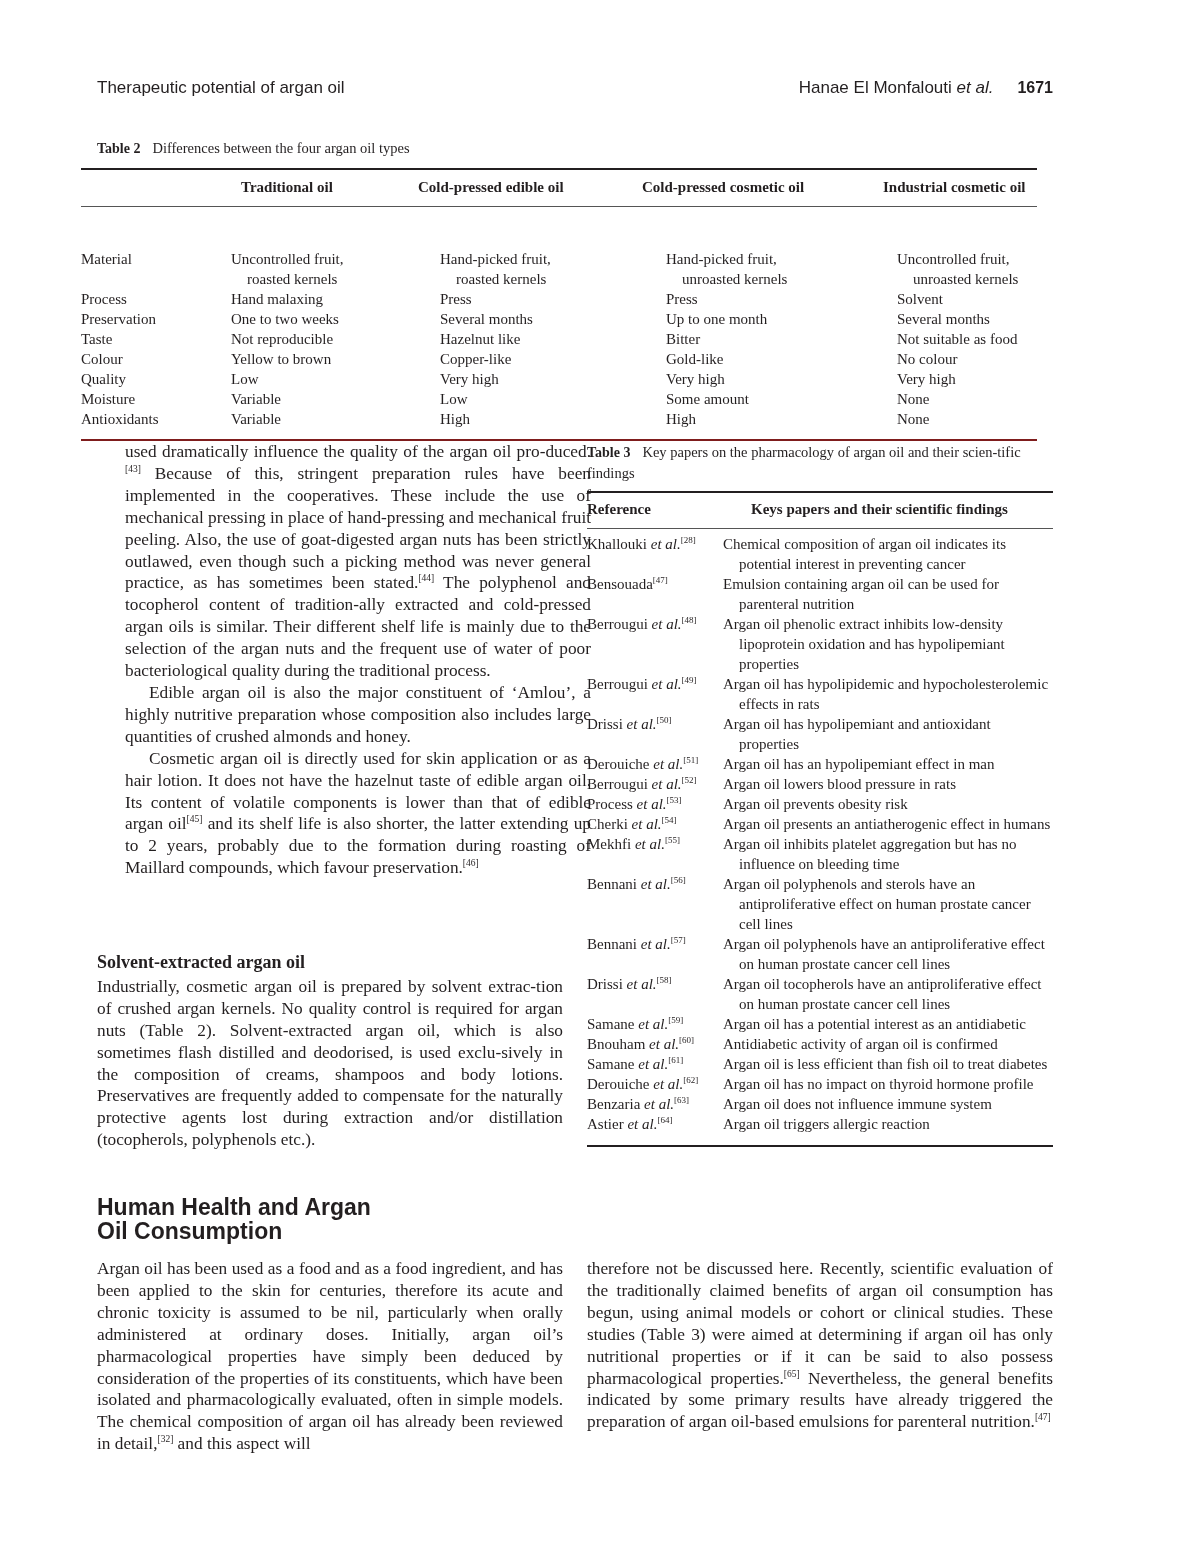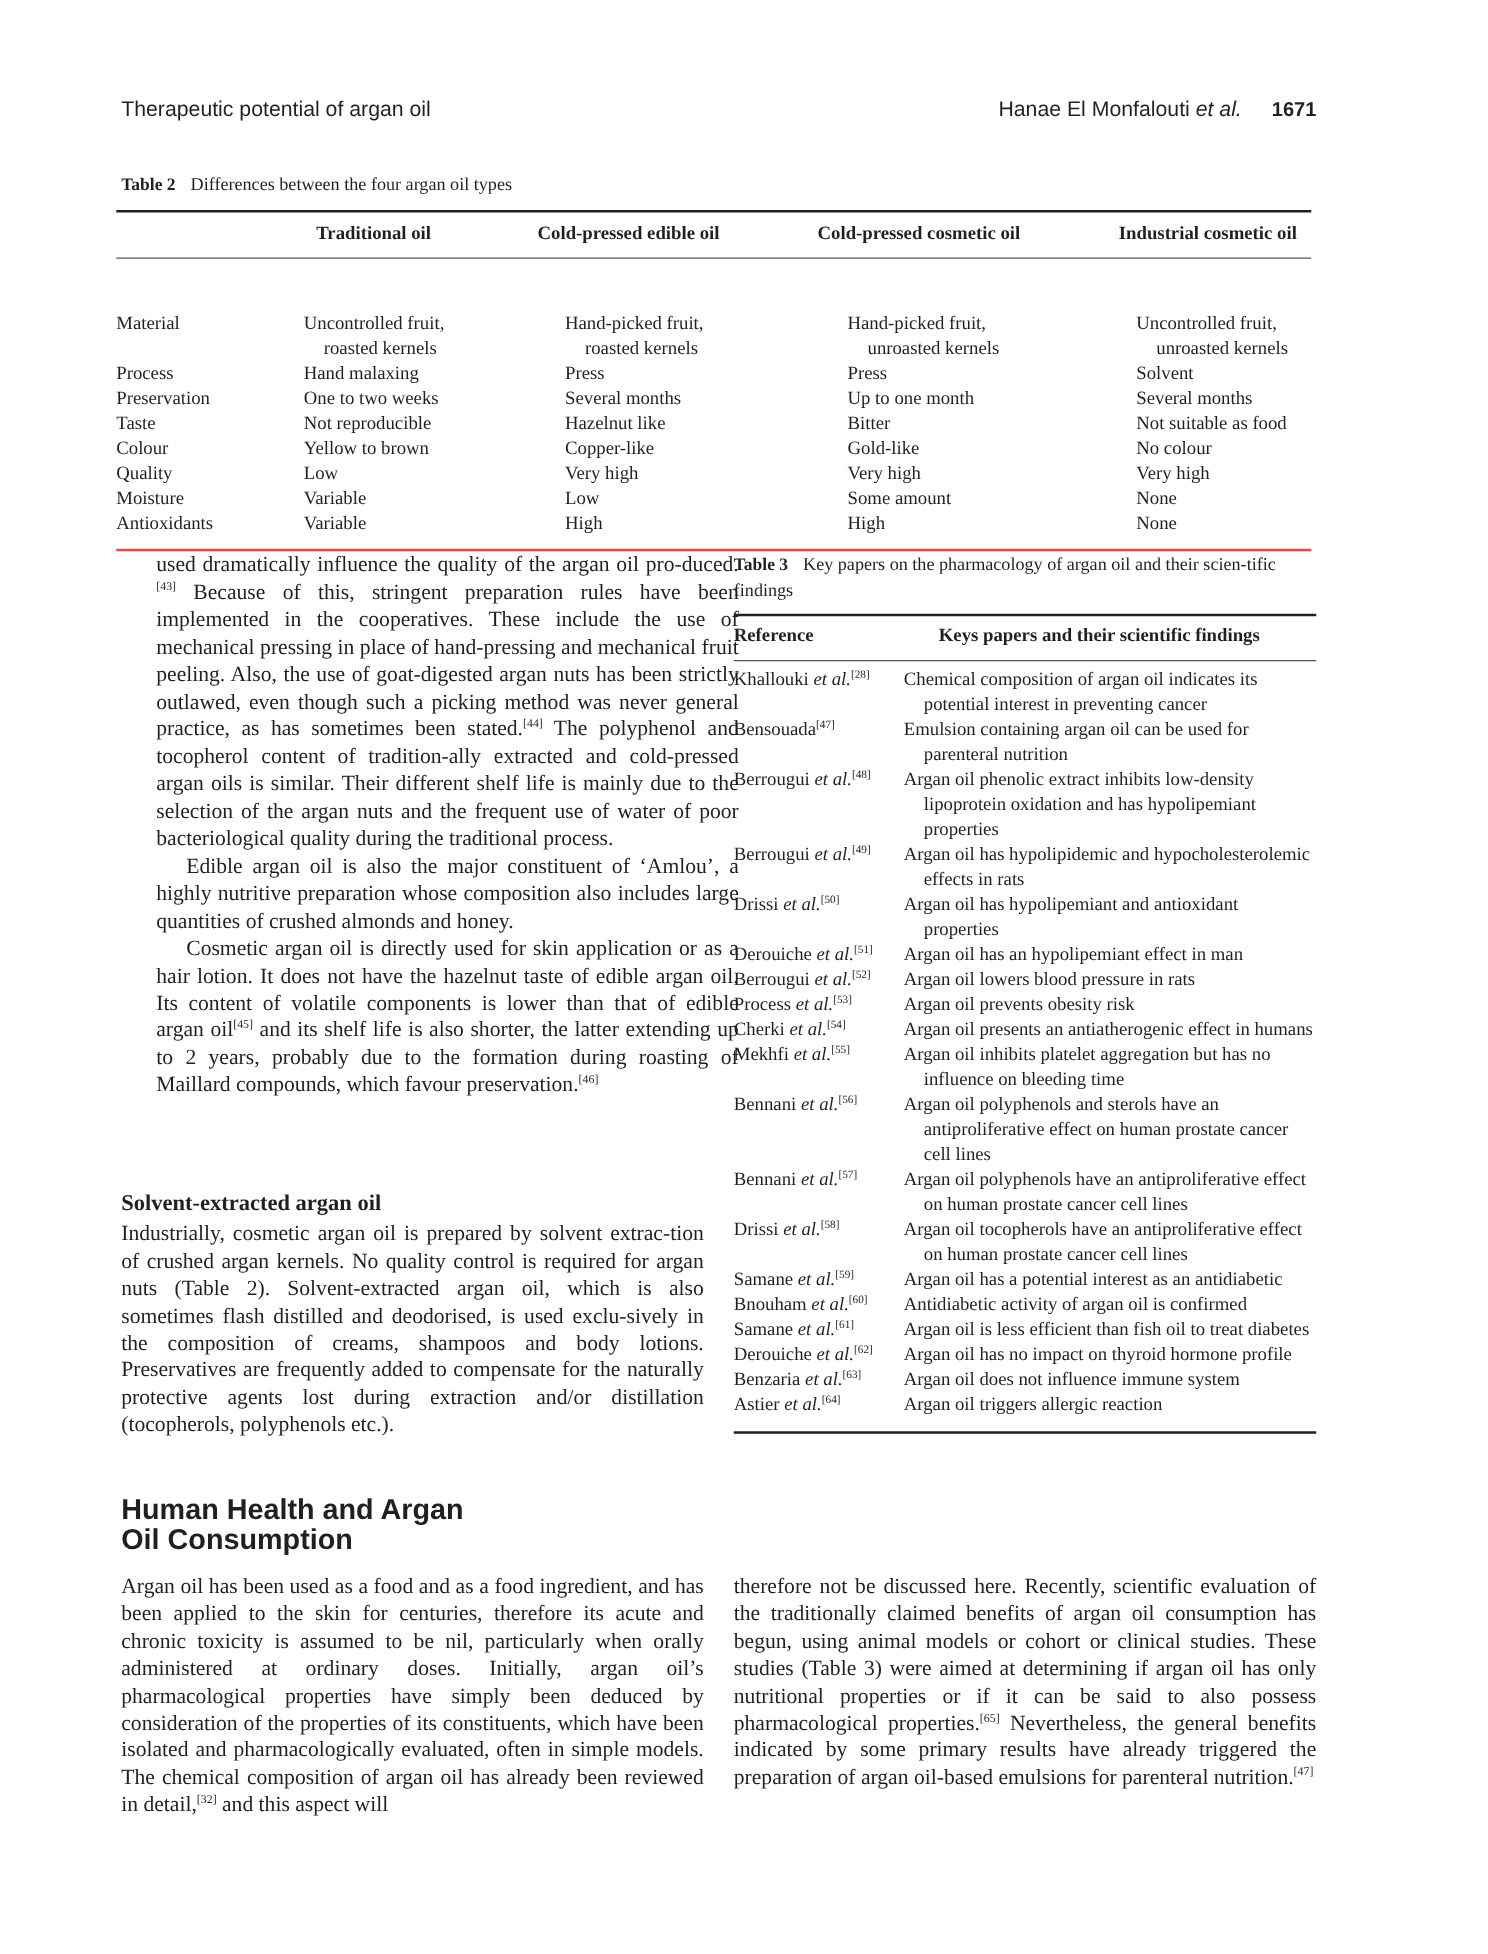--- a/index.html
+++ b/index.html
@@ -8,21 +8,21 @@
 
   .running-head { position: absolute; top: 78px; left: 97px; width: 956px; height: 26px; font-family: "Liberation Sans", sans-serif; font-size: 17px; }
   .rh-left { position: absolute; left: 0; top: 0; }
   .rh-right { position: absolute; right: 0; top: 0; white-space: nowrap; }
   .rh-author { margin-right: 24px; }
   .rh-page { font-weight: bold; font-size: 16px; }
 
   
   .t2-caption { position: absolute; top: 140px; left: 97px; font-size: 14.5px; }
   .cap-label { font-family: Liberation Serif, serif; font-weight: bold; margin-right: 12px; font-size: 14px; }
-  .t2 { position: absolute; top: 168px; left: 93px; width: 956px; border-top: 2px solid #231f20; border-bottom: 2px solid #ef4444; font-size: 15px; }
+  .t2 { position: absolute; top: 168px; left: 81px; width: 956px; border-top: 2px solid #231f20; border-bottom: 2px solid #7f1d1d; font-size: 15px; }
   .t2-head { height: 37px; border-bottom: 1px solid #555; position: relative; font-weight: bold; }
   .t2-head span { position: absolute; top: 9px; white-space: nowrap; }
   .t2-body { position: relative; padding-top: 5px; padding-bottom: 10px; margin-top: 37px; }
   .t2-row { position: relative; height: 20px; line-height: 20px; }
   .t2-row.tall { height: 40px; }
   .t2-row span { position: absolute; top: 0; white-space: nowrap; }
   .c0 { left: 0; } .c1 { left: 150px; } .c2 { left: 359px; } .c3 { left: 585px; } .c4 { left: 816px; }
 
   
   .col { position: absolute; width: 466px; font-size: 17.3px; line-height: 21.9px; text-align: justify; }

